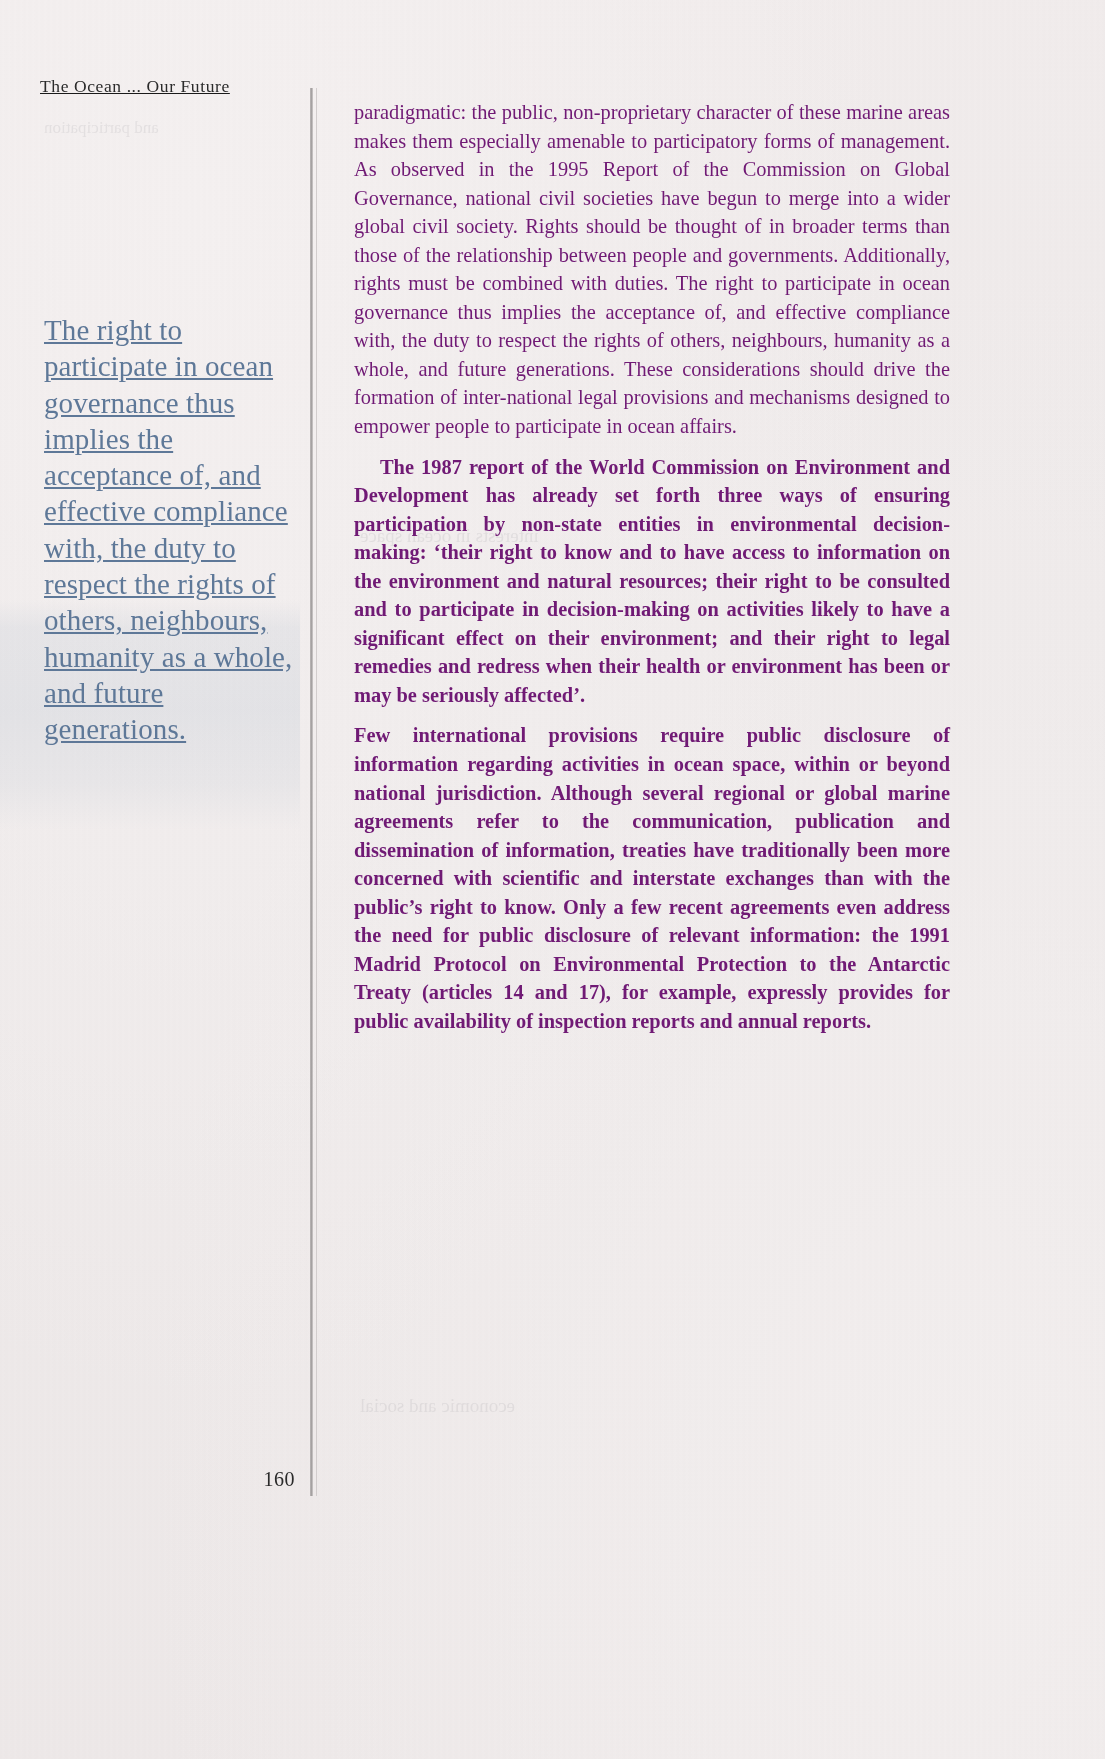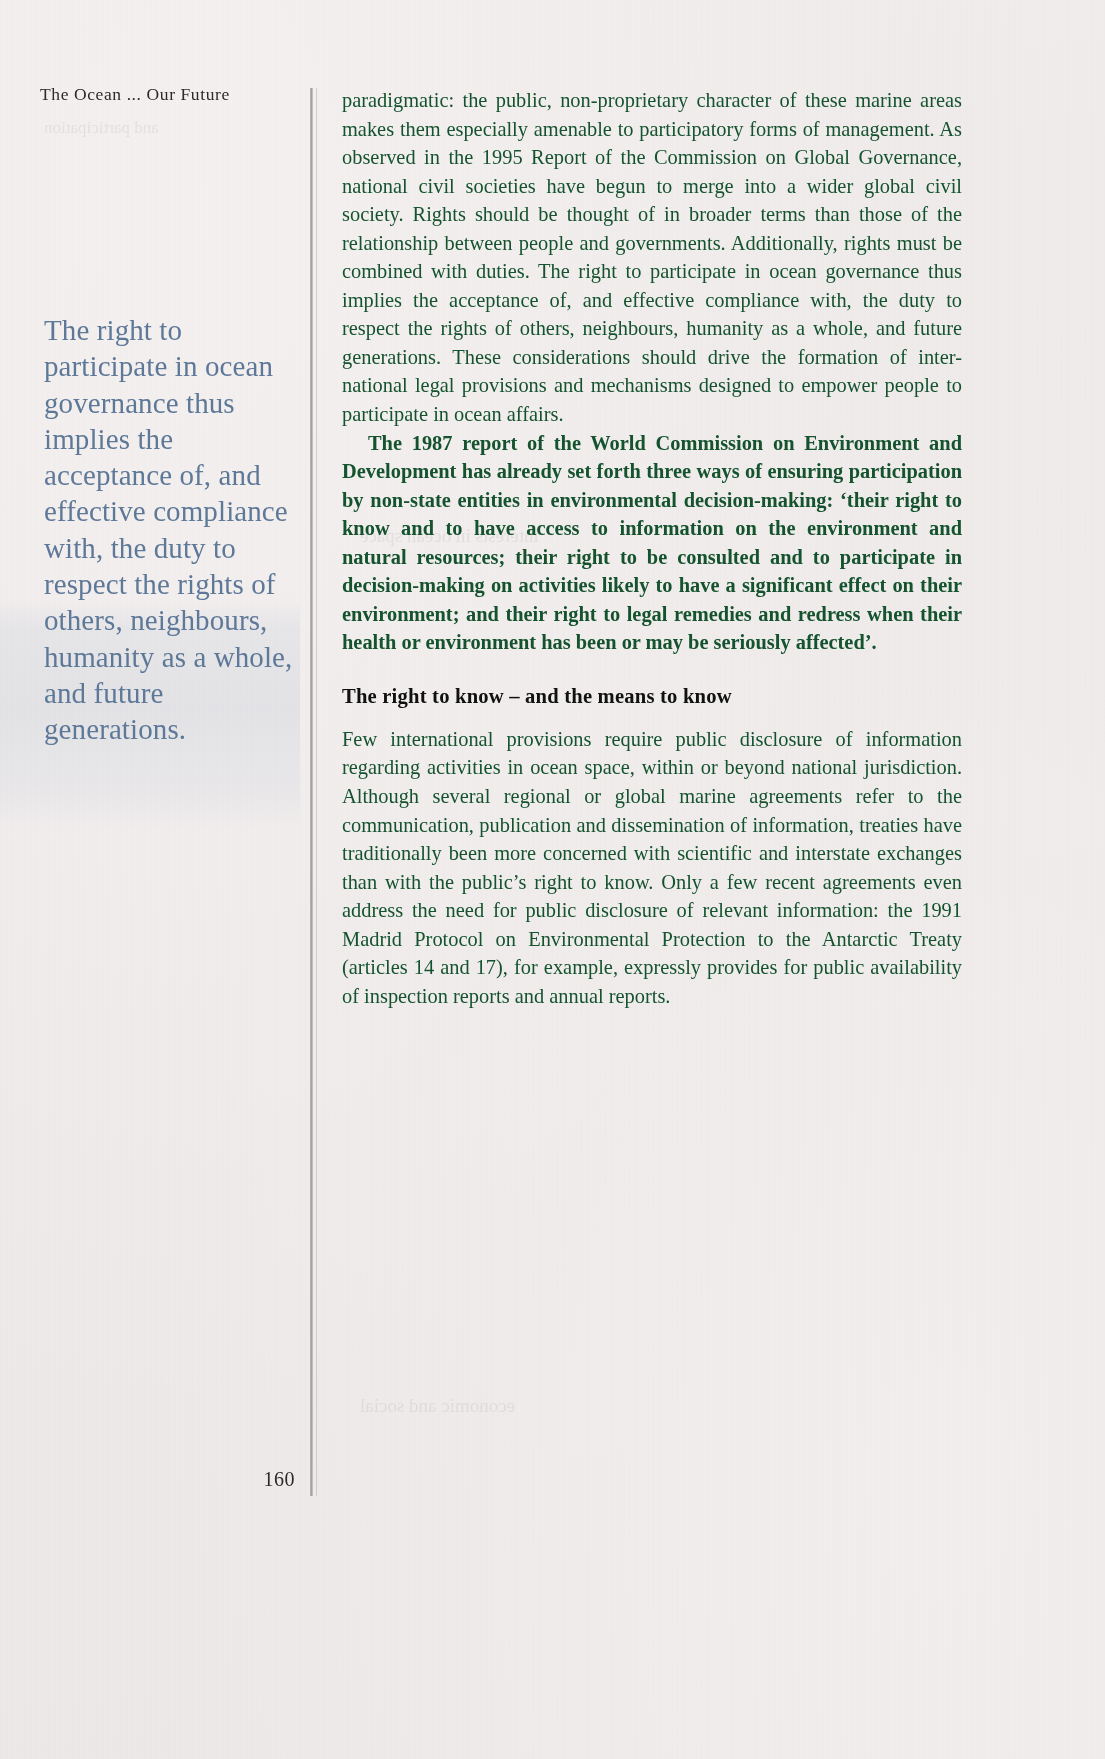--- a/index.html
+++ b/index.html
@@ -44,42 +44,44 @@
     transform: scaleX(-1);
     white-space: nowrap;
     pointer-events: none;
     user-select: none;
   }
 
   
   .left-col {
     position: absolute;
     left: 40px;
-    top: 84px;
+    top: 76px;
     width: 255px;
+    text-decoration: underline;
   }
 
   .running-head {
     font-family: "Liberation Serif", serif;
     font-size: 17.5px;
     letter-spacing: .6px;
     color: #2b2b2b;
     white-space: nowrap;
   }
 
   .pullquote {
     position: absolute;
     left: 44px;
     top: 312px;
     width: 262px;
     font-family: "Liberation Serif", serif;
     font-size: 29px;
     line-height: 36.3px;
     color: #5e7898;
     letter-spacing: .1px;
+    text-decoration: underline;
   }
 
   
   .smudge {
     position: absolute;
     left: 0px;
     top: 600px;
     width: 300px;
     height: 230px;
     background: linear-gradient(180deg,
@@ -124,27 +126,27 @@
 
   
   .main-col {
     position: absolute;
     left: 342px;
     top: 86px;
     width: 620px;
   }
 
   .body-p {
-    margin: 0;
+    margin: 12px;
     font-family: "Liberation Serif", serif;
     font-size: 20.4px;
     line-height: 28.55px;
     text-align: justify;
     text-align-last: left;
-    color: #14532d;
+    color: #701a75;
     hyphens: none;
   }
   .body-p + .body-p { text-indent: 26px; font-weight: bold; }
 
   .body-p.noindent { text-indent: 0; }
 
   .subhead {
     margin: 26px 0 16px 0;
     font-family: "Liberation Serif", serif;
     font-weight: bold;
@@ -179,18 +181,17 @@
 <div class="rule"></div>
 <div class="rule-2"></div>
 
 <div class="main-col">
 
   <p class="body-p noindent">paradigmatic: the public, non-proprietary character of these marine areas makes them especially amenable to participatory forms of management. As observed in the 1995 Report of the Commission on Global Governance, national civil societies have begun to merge into a wider global civil society. Rights should be thought of in broader terms than those of the relationship between people and governments. Additionally, rights must be combined with duties. The right to participate in ocean governance thus implies the acceptance of, and effective compliance with, the duty to respect the rights of others, neighbours, humanity as a whole, and future generations. These considerations should drive the formation of inter-national legal provisions and mechanisms designed to empower people to participate in ocean affairs.</p>
 
   <p class="body-p">The 1987 report of the World Commission on Environment and Development has already set forth three ways of ensuring participation by non-state entities in environmental decision-making: ‘their right to know and to have access to information on the environment and natural resources; their right to be consulted and to participate in decision-making on activities likely to have a significant effect on their environment; and their right to legal remedies and redress when their health or environment has been or may be seriously affected’.</p>
 
 
-  <h2 class="subhead">The right to know  –  and the means to know</h2>
 
   <p class="body-p noindent">Few international provisions require public disclosure of information regarding activities in ocean space, within or beyond national jurisdiction. Although several regional or global marine agreements refer to the communication, publication and dissemination of information, treaties have traditionally been more concerned with scientific and interstate exchanges than with the public’s right to know. Only a few recent agreements even address the need for public disclosure of relevant information: the 1991 Madrid Protocol on Environmental Protection to the Antarctic Treaty (articles 14 and 17), for example, expressly provides for public availability of inspection reports and annual reports.</p>
 
 
 </div>
 
 </body></html>

